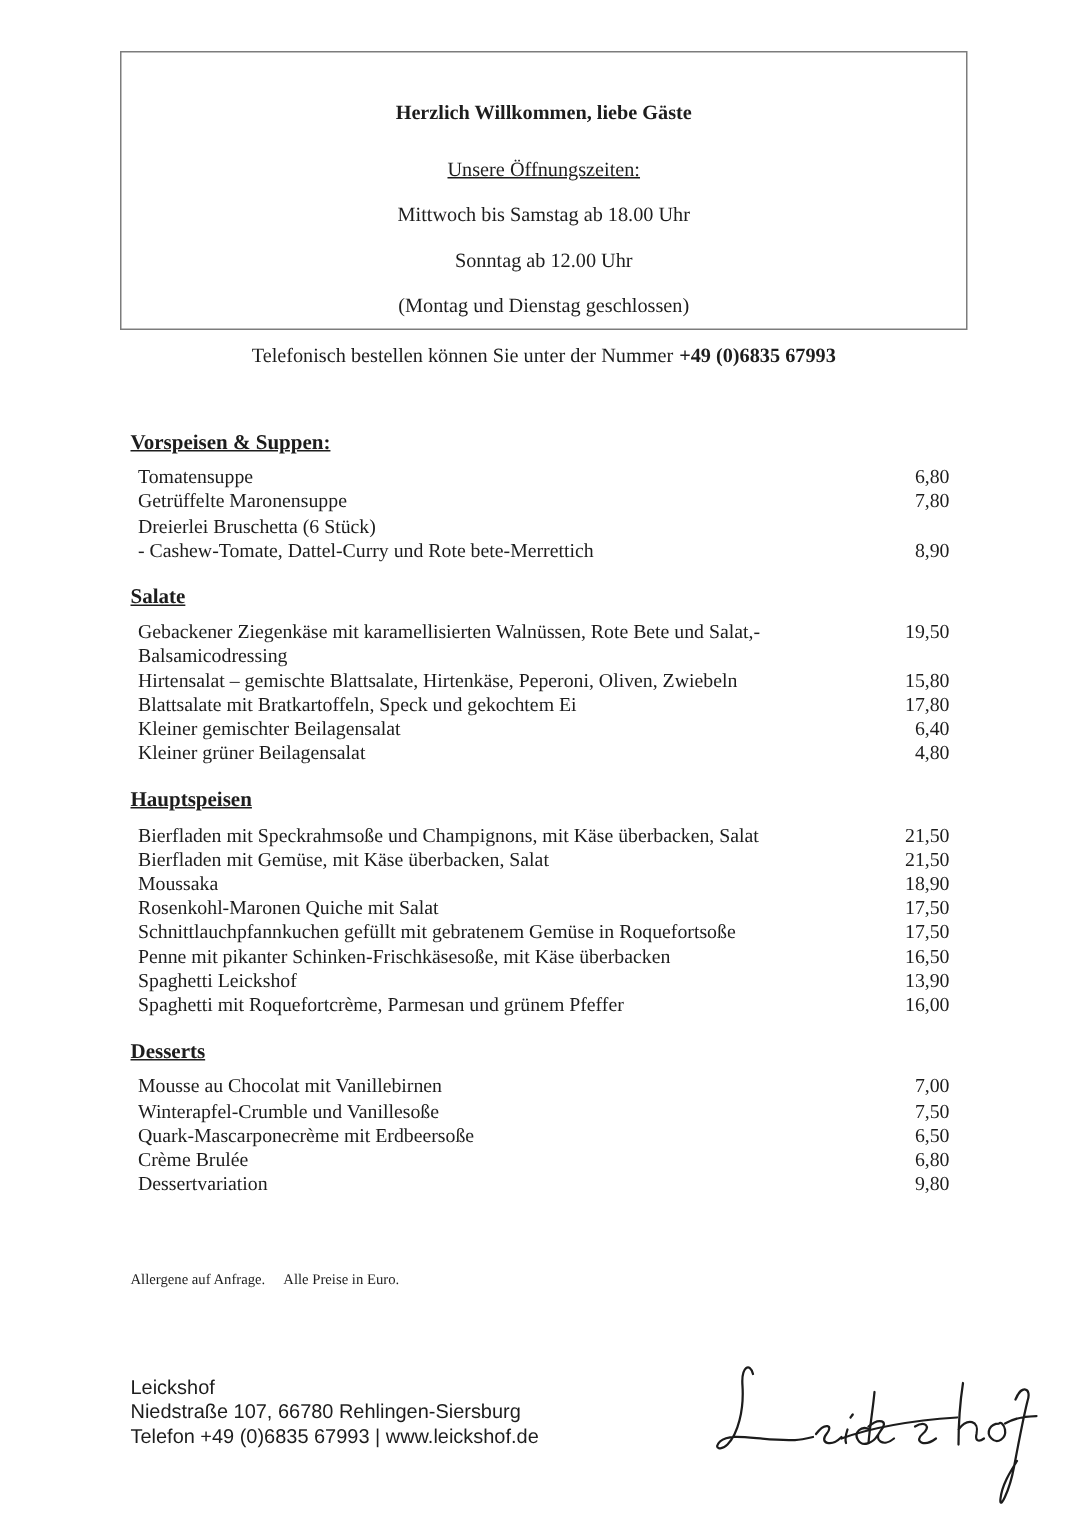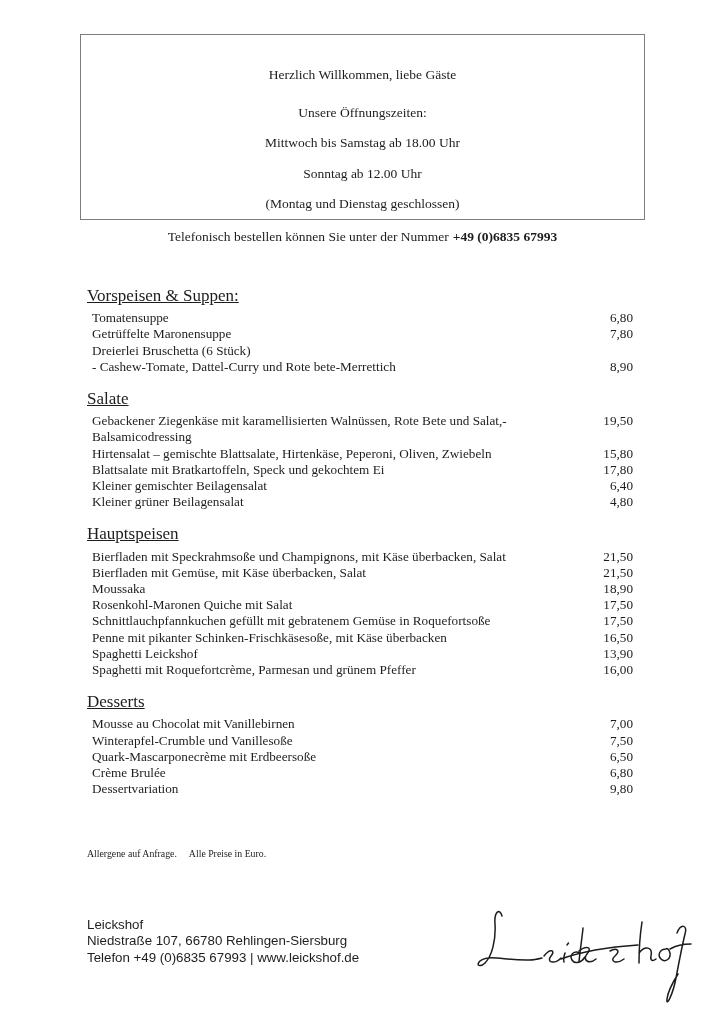--- a/index.html
+++ b/index.html
@@ -15,36 +15,36 @@
   
   .welcome-box{
     position:absolute;left:80px;top:34px;
     width:565px;height:186px;
     box-sizing:border-box;
     border:1px solid #7c7c7c;
     text-align:center;
     font-size:13.5px;
     line-height:16.5px;
   }
-  .wb-title{margin:32px 0 0 0;font-weight:normal;}
-  .wb-hours-heading{margin:21px 0 0 0;}
+  .wb-title{margin:32px 0 0 0;font-weight:bold;}
+  .wb-hours-heading{margin:21px 0 0 0;text-decoration:underline;}
   .wb-hours-line{margin:14px;}
   .wb-phone{margin:16px 0 0 0;}
   .wb-phone .phone-number{font-weight:bold;margin-left:4px;}
   
   .menu{
     position:absolute;left:87px;top:288px;width:546px;
     font-size:13.2px;
   }
   .section{margin:0 0 16px 0;}
   .section-heading{
     margin:0 0 6px 0;
-    font-weight:normal;
+    font-weight:bold;
     text-decoration:underline;
-    font-size:17px;
+    font-size:14px;
     line-height:16.2px;
   }
   .row{display:flex;align-items:center;padding-left:5px;line-height:16.2px;}
   .item-name{flex:1;}
   .item-price{margin-left:10px;white-space:nowrap;text-align:right;min-width:34px;}
   
   .footnote{
     position:absolute;left:87px;top:848px;
     font-size:9.8px;margin:0;
   }

